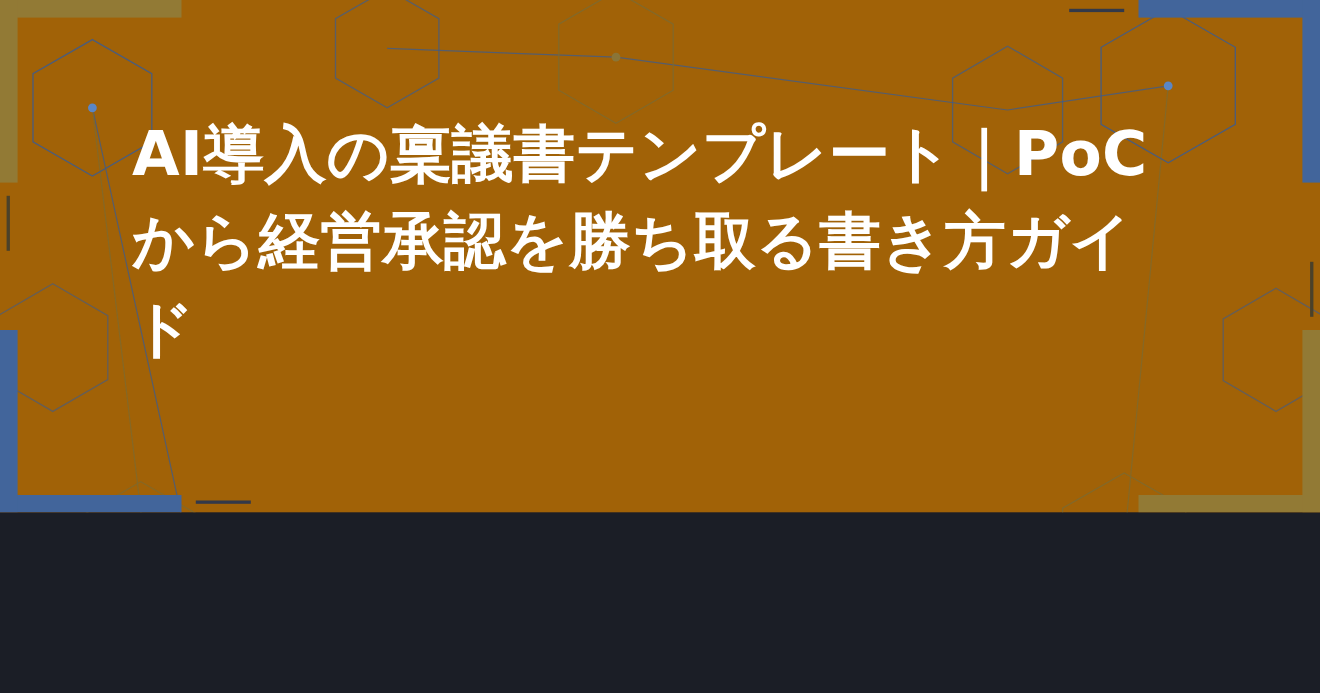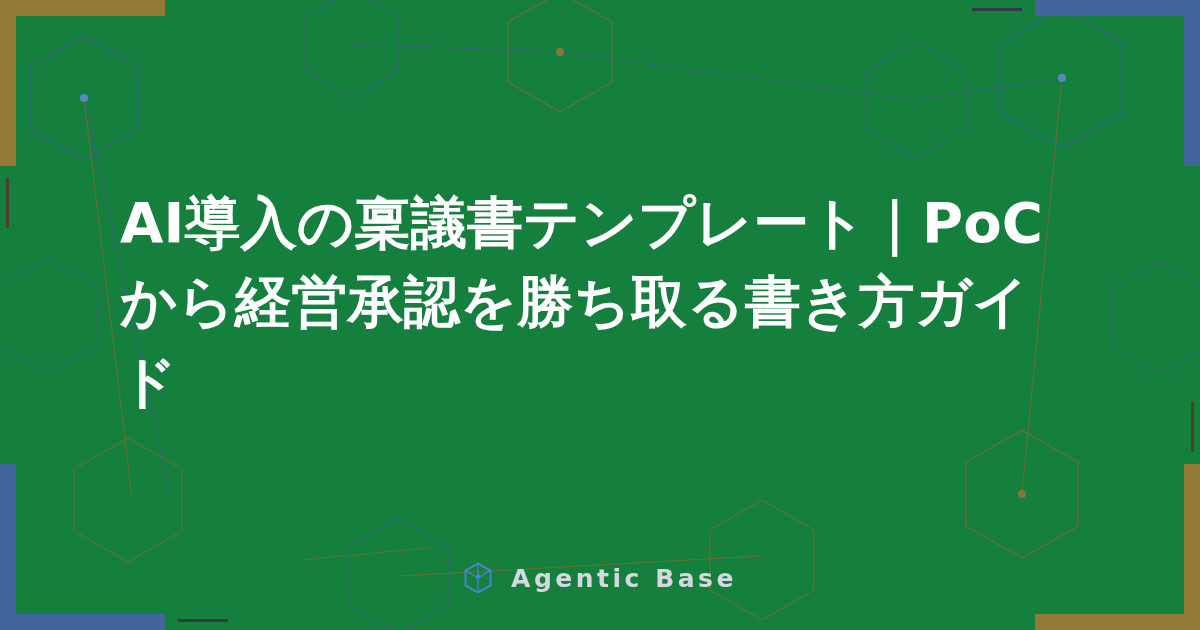--- a/index.html
+++ b/index.html
@@ -3,23 +3,23 @@
 <meta charset="utf-8">
 <style>
   html, body {
     margin: 0;
     padding: 0;
     background: #1b1e26;
   }
   .og-card {
     position: relative;
     width: 1200px;
-    height: 630px;
+    height: 466px;
     overflow: hidden;
-    background: #15803d;
+    background: #a16207;
     font-family: "Liberation Sans", "DejaVu Sans", sans-serif;
   }
 
   
   .bg-network {
     position: absolute;
     inset: 0;
     width: 1200px;
     height: 630px;
     pointer-events: none;
@@ -149,22 +149,14 @@
   <div class="corner-bar br-tick"></div>
 
   <div class="content">
     <div class="title-block">
       <h1 class="title">
         <span>AI導入の稟議書テンプレート｜PoCか</span><wbr><span>ら経営承認を勝ち取る書き方ガイド</span>
       </h1>
     </div>
   </div>
 
-  <div class="brand">
-    <svg class="brand-mark" viewBox="0 0 30 32">
-      <polygon points="15,1.5 27.5,8.6 27.5,23.4 15,30.5 2.5,23.4 2.5,8.6" fill="none" stroke="#4a84dd" stroke-width="1.8"></polygon>
-      <path d="M15,1.5 L15,13.5 M2.5,8.6 L15,15.7 M27.5,8.6 L15,15.7 M15,15.7 L15,30.5" fill="none" stroke="#4a84dd" stroke-width="1.3" opacity="0.9"></path>
-      <circle cx="15" cy="14.6" r="2.3" fill="#4a84dd"></circle>
-    </svg>
-    <span class="brand-name">Agentic Base</span>
-  </div>
 
 </div>
 
 </body></html>

